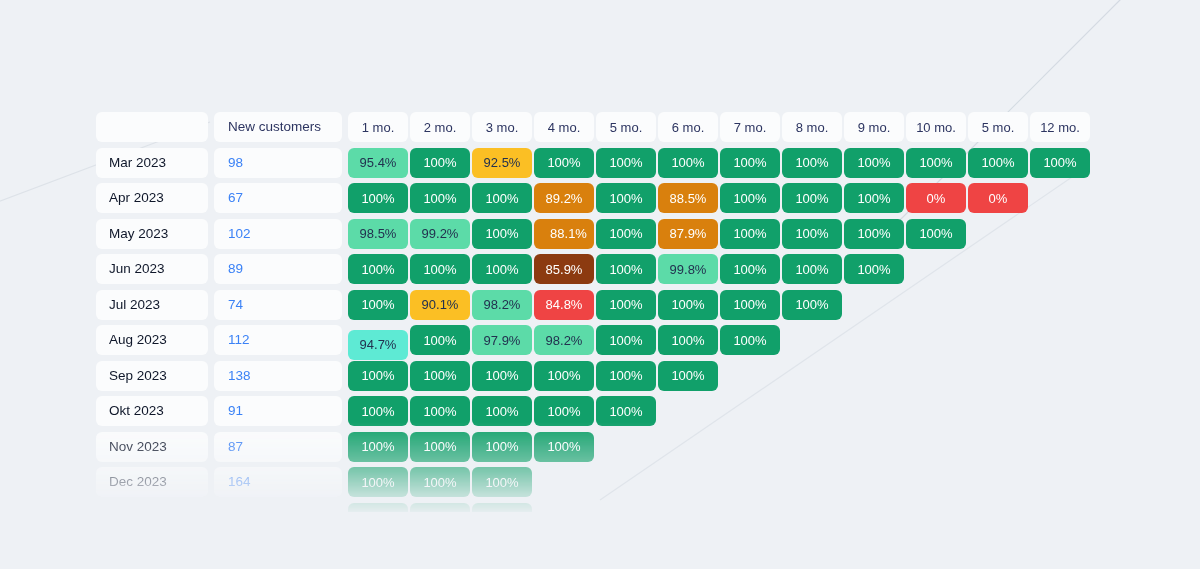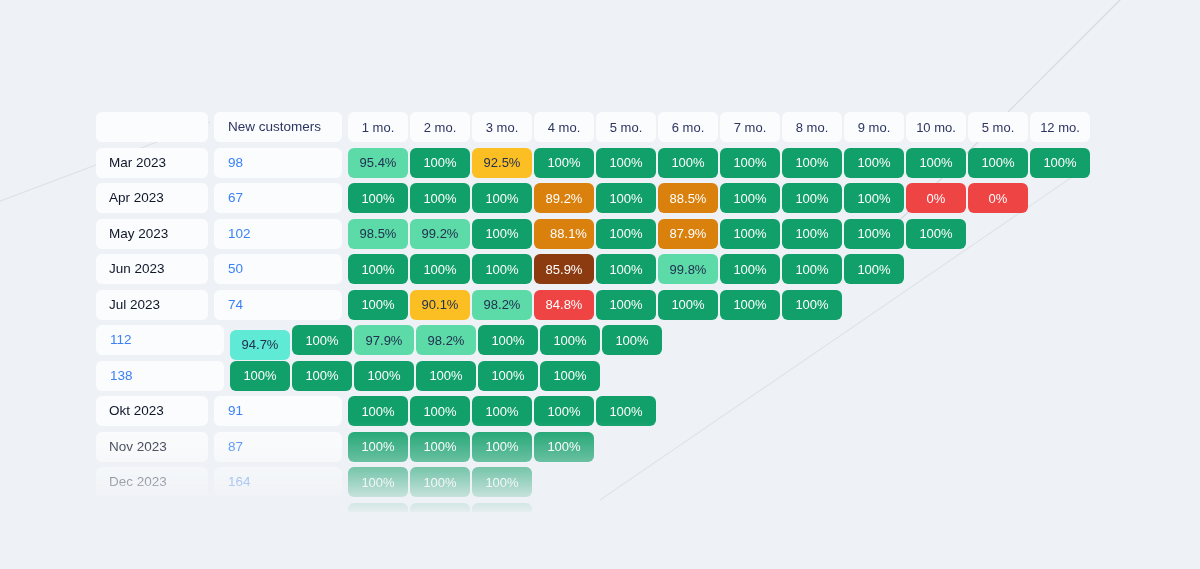--- a/index.html
+++ b/index.html
@@ -179,21 +179,21 @@
         <div class="cell c-val" style="background: rgb(217, 128, 13);">87.9%</div>
         <div class="cell c-val" style="background: rgb(17, 160, 106);">100%</div>
         <div class="cell c-val" style="background: rgb(17, 160, 106);">100%</div>
         <div class="cell c-val" style="background: rgb(17, 160, 106);">100%</div>
         <div class="cell c-val" style="background: rgb(17, 160, 106);">100%</div>
         <div class="cell c-val empty"></div>
         <div class="cell c-val empty"></div>
       </div>
       <div class="row">
         <div class="cell c-month">Jun 2023</div>
-        <div class="cell c-new">50</div>
+        <div class="cell c-new">89</div>
         <div class="cell c-val" style="background: rgb(17, 160, 106);">100%</div>
         <div class="cell c-val" style="background: rgb(17, 160, 106);">100%</div>
         <div class="cell c-val" style="background: rgb(17, 160, 106);">100%</div>
         <div class="cell c-val" style="background: rgb(140, 58, 16);">85.9%</div>
         <div class="cell c-val" style="background: rgb(17, 160, 106);">100%</div>
         <div class="cell c-val dark-text" style="background: rgb(92, 219, 168);">99.8%</div>
         <div class="cell c-val" style="background: rgb(17, 160, 106);">100%</div>
         <div class="cell c-val" style="background: rgb(17, 160, 106);">100%</div>
         <div class="cell c-val" style="background: rgb(17, 160, 106);">100%</div>
         <div class="cell c-val empty"></div>
@@ -210,35 +210,37 @@
         <div class="cell c-val" style="background: rgb(17, 160, 106);">100%</div>
         <div class="cell c-val" style="background: rgb(17, 160, 106);">100%</div>
         <div class="cell c-val" style="background: rgb(17, 160, 106);">100%</div>
         <div class="cell c-val" style="background: rgb(17, 160, 106);">100%</div>
         <div class="cell c-val empty"></div>
         <div class="cell c-val empty"></div>
         <div class="cell c-val empty"></div>
         <div class="cell c-val empty"></div>
       </div>
       <div class="row">
+        <div class="cell c-month">Aug 2023</div>
         <div class="cell c-new">112</div>
         <div class="cell c-val dark-text" style="background: #5eead4; margin-top: 9px;">94.7%</div>
         <div class="cell c-val" style="background: rgb(17, 160, 106);">100%</div>
         <div class="cell c-val dark-text" style="background: rgb(92, 219, 168);">97.9%</div>
         <div class="cell c-val dark-text" style="background: rgb(92, 219, 168);">98.2%</div>
         <div class="cell c-val" style="background: rgb(17, 160, 106);">100%</div>
         <div class="cell c-val" style="background: rgb(17, 160, 106);">100%</div>
         <div class="cell c-val" style="background: rgb(17, 160, 106);">100%</div>
         <div class="cell c-val empty"></div>
         <div class="cell c-val empty"></div>
         <div class="cell c-val empty"></div>
         <div class="cell c-val empty"></div>
         <div class="cell c-val empty"></div>
       </div>
       <div class="row">
+        <div class="cell c-month">Sep 2023</div>
         <div class="cell c-new">138</div>
         <div class="cell c-val" style="background: rgb(17, 160, 106);">100%</div>
         <div class="cell c-val" style="background: rgb(17, 160, 106);">100%</div>
         <div class="cell c-val" style="background: rgb(17, 160, 106);">100%</div>
         <div class="cell c-val" style="background: rgb(17, 160, 106);">100%</div>
         <div class="cell c-val" style="background: rgb(17, 160, 106);">100%</div>
         <div class="cell c-val" style="background: rgb(17, 160, 106);">100%</div>
         <div class="cell c-val empty"></div>
         <div class="cell c-val empty"></div>
         <div class="cell c-val empty"></div>

